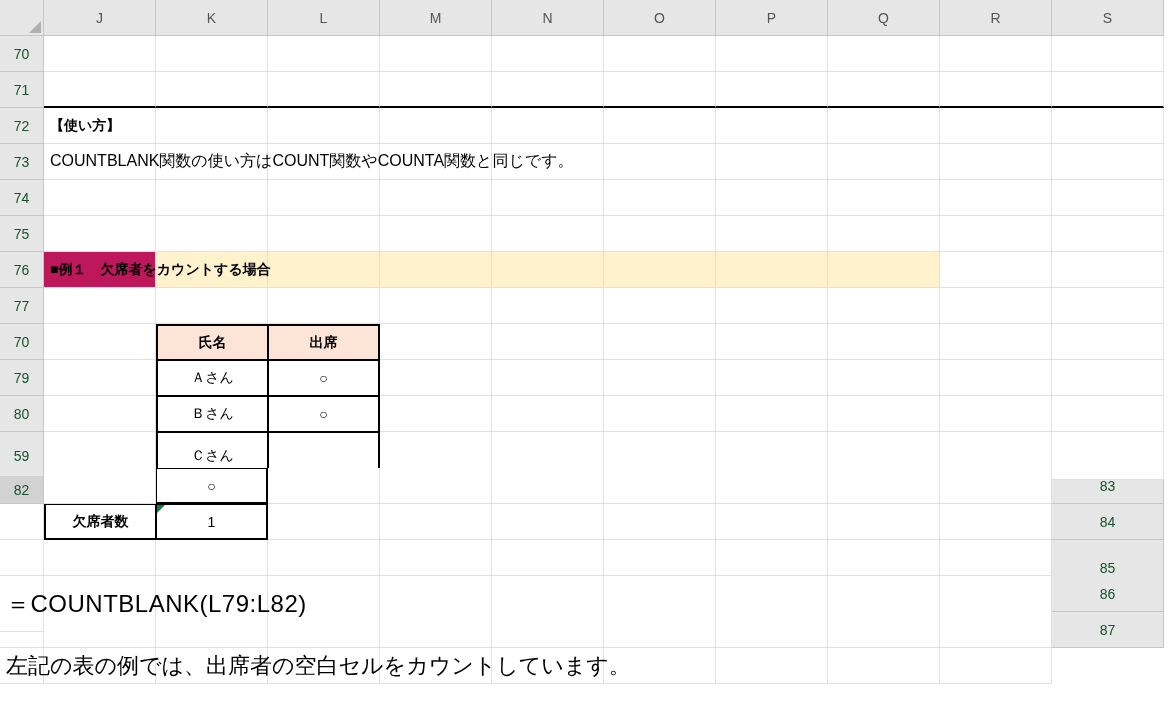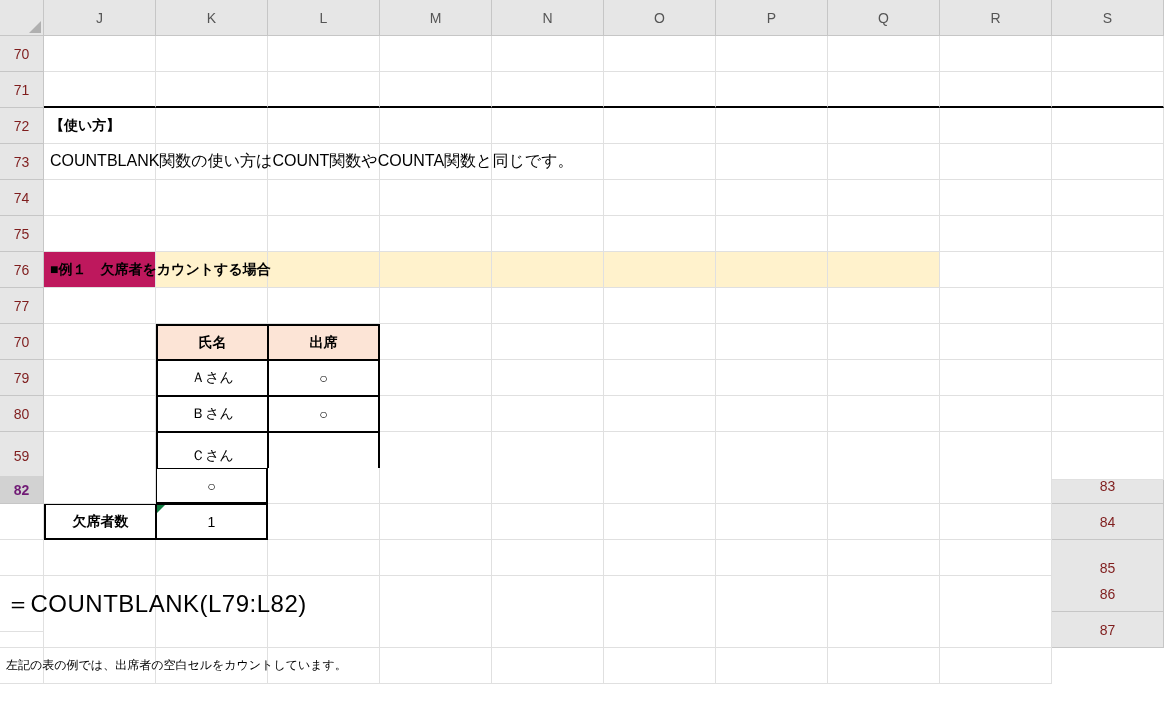--- a/index.html
+++ b/index.html
@@ -43,26 +43,26 @@
     border-width: 0 0 12px 12px;
     border-color: transparent transparent #b0b0b0 transparent;
   }
   .rowhdr {
     background: #e6e6e6;
     border-right: 1px solid #c6c6c6;
     border-bottom: 1px solid #c6c6c6;
     display: flex;
     align-items: center;
     justify-content: center;
-    color: #7f1d1d;
+    color: #14532d;
   }
   .rowhdr.sel {
     background: #d2d2d2;
-    color: #701a75;
-    font-weight: 700;
+    color: #14532d;
+    font-weight: 400;
     margin-top: 8px;
   }
   .cell {
     border-right: 1px solid #e0e0e0;
     border-bottom: 1px solid #e0e0e0;
     display: flex;
     align-items: center;
     padding: 0 6px;
     background: #fff;
     position: relative;
@@ -306,21 +306,21 @@
   <div class="cell"></div>
   <div class="cell"></div>
   <div class="cell"></div>
   <div class="cell"></div>
   <div class="cell"></div>
   <div class="cell"></div>
   <div class="cell"></div>
   <div class="cell"></div>
 
   <div class="rowhdr">87</div>
-  <div class="cell ov" style="font-size:12px">左記の表の例では、出席者の空白セルをカウントしています。</div>
+  <div class="cell ov" style="font-size:22px">左記の表の例では、出席者の空白セルをカウントしています。</div>
   <div class="cell"></div>
   <div class="cell"></div>
   <div class="cell"></div>
   <div class="cell"></div>
   <div class="cell"></div>
   <div class="cell"></div>
   <div class="cell"></div>
   <div class="cell"></div>
   <div class="cell"></div>
 

